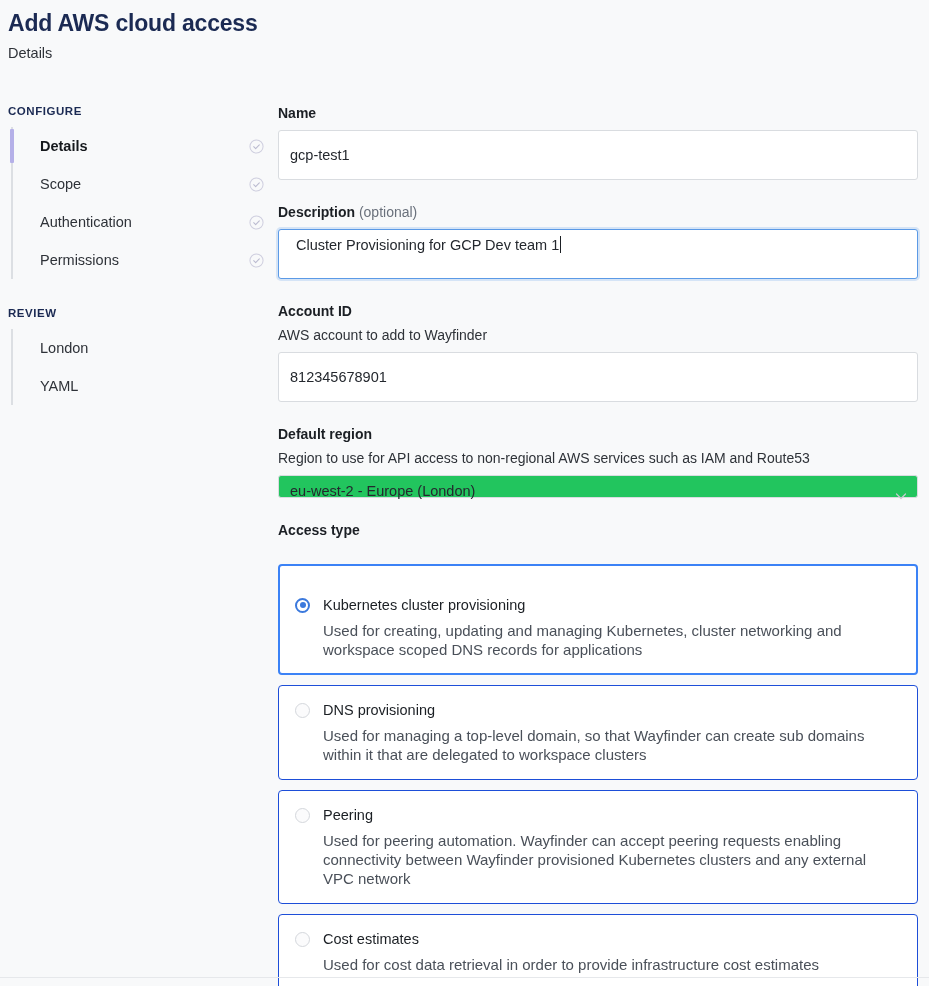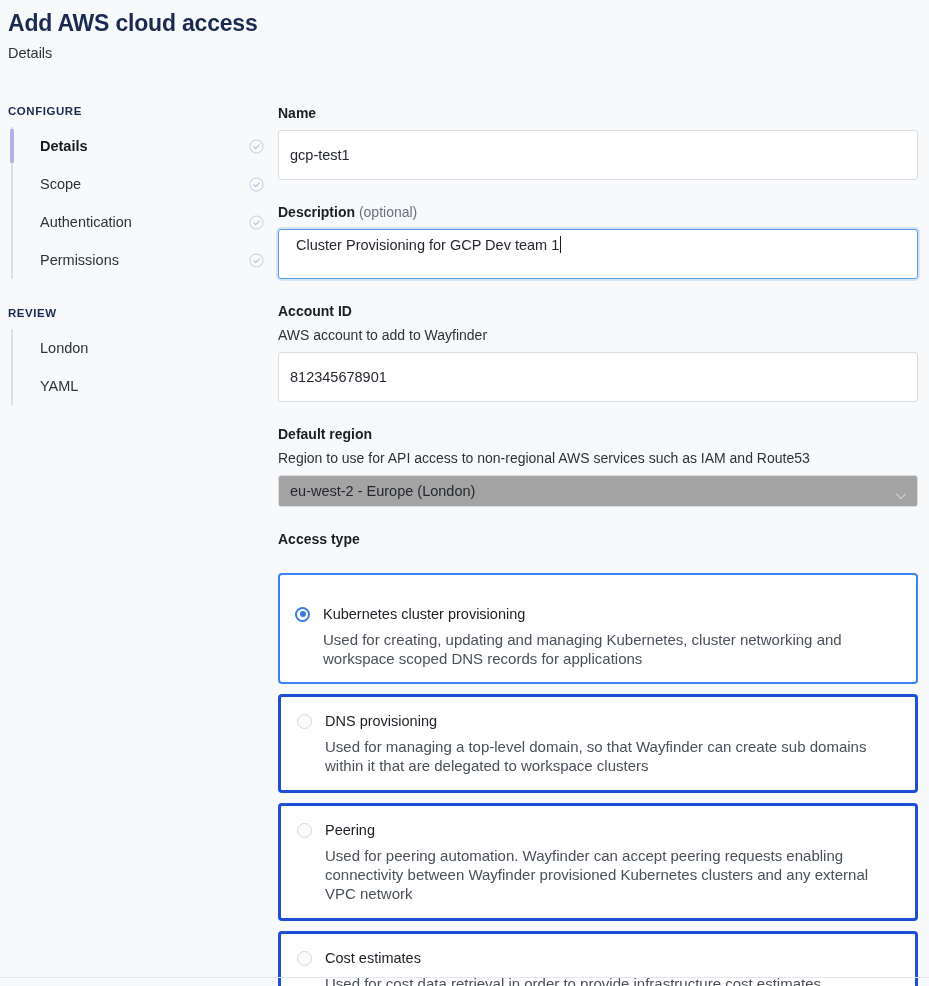--- a/index.html
+++ b/index.html
@@ -109,39 +109,39 @@
     width: 1px; height: 17px;
     background: #1b1f24;
     vertical-align: -3px;
     margin-left: 1px;
   }
   .input-text { display: inline-block; }
 
   .select {
     position: relative;
     width: 640px;
-    height: 32px;
-    background: #a3a3a3;
+    height: 23px;
+    background: #22c55e;
     border: 1px solid #d9dce0;
     border-radius: 3px;
     cursor: pointer;
   }
   .select-value {
     font-size: 14.5px;
     color: #24282e;
     line-height: 30px;
     padding-left: 11px;
   }
   .chevron { position: absolute; right: 10px; top: 11px; width: 12px; height: 9px; }
 
   
   .cards { width: 640px; }
   .card {
     background: #ffffff;
-    border: 3px solid #1d4ed8;
+    border: 1px solid #1d4ed8;
     border-radius: 4px;
     padding: 14px 16px 15px 16px;
     margin-bottom: 10px;
   }
   .card.selected {
     border: 2px solid #3b82f6;
     padding: 29px 15px 14px 15px;
     margin-top: 24px;
   }
   .card-head { display: flex; align-items: center; }

